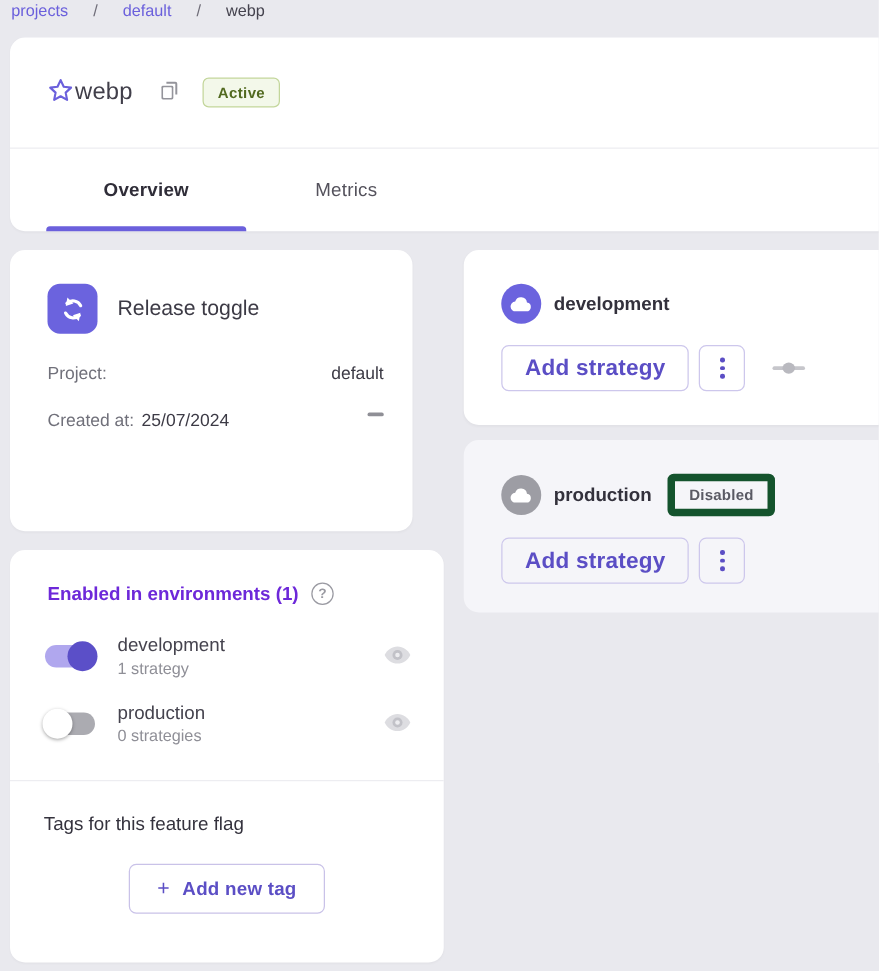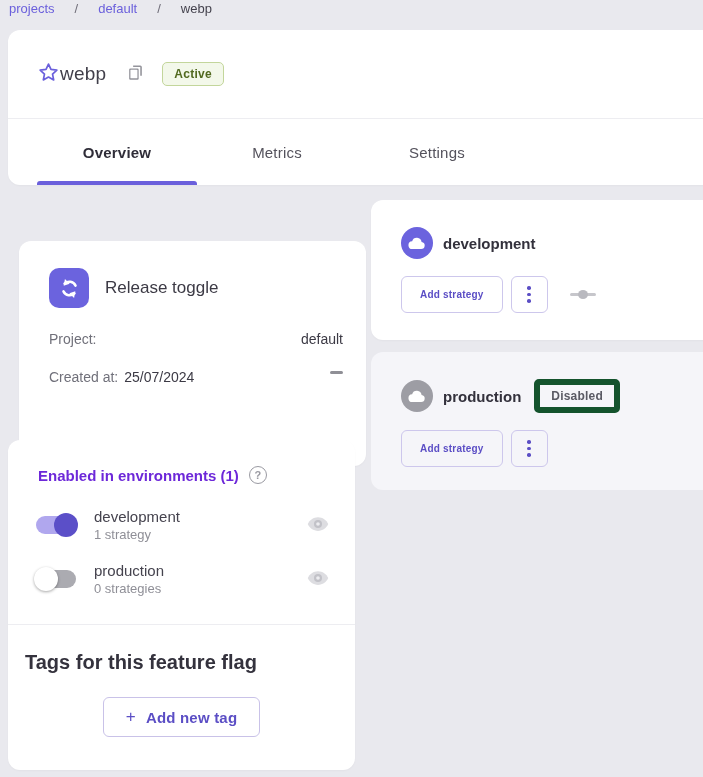--- a/index.html
+++ b/index.html
@@ -22,21 +22,21 @@
   .header-divider{height:1px;background:#ededf1;}
   .tabs{position:relative;display:flex;height:66px;padding-left:29px;}
   .tab{width:160px;display:flex;align-items:center;justify-content:center;font-size:15px;color:#54525c;background:transparent;border:none;cursor:pointer;letter-spacing:.2px;}
   .tab.active{color:#2f2d38;font-weight:bold;}
   .tab-underline{position:absolute;bottom:0;left:29px;width:160px;height:4px;background:#6b60dc;border-radius:3px 3px 0 0;}
 
   
   .card{position:absolute;background:#fff;border-radius:12px;box-shadow:0 1px 2px rgba(0,0,0,0.03);}
 
   
-  .details-card{left:19px;top:200px;width:347px;height:225px;margin-top:41px;}
+  .details-card{left:8px;top:200px;width:322px;height:225px;}
   .details-inner{padding:27px 23px 0 30px;}
   .type-row{display:flex;align-items:center;}
   .type-icon{width:40px;height:40px;border-radius:10px;background:#6b63de;display:flex;align-items:center;justify-content:center;flex:0 0 auto;}
   .type-label{font-size:17px;color:#3c3a45;margin-left:16px;}
   .meta-row{display:flex;align-items:center;justify-content:space-between;margin-top:23px;}
   .meta-label{font-size:14px;color:#70707a;}
   .meta-value{font-size:14px;color:#3c3a45;}
   .desc-row{display:flex;align-items:center;justify-content:space-between;margin-top:18px;}
   .desc-text{font-size:14px;color:#4a4852;}
   .icon-btn{border:none;background:transparent;padding:0;cursor:pointer;display:flex;align-items:center;justify-content:center;}
@@ -53,38 +53,38 @@
   .toggle-row{display:flex;align-items:center;padding:0 26px 0 28px;margin-top:24px;}
   .toggle{position:relative;width:40px;height:18px;border-radius:9px;flex:0 0 auto;cursor:pointer;}
   .toggle.on{background:#b0a7ee;}
   .toggle.on .knob{position:absolute;right:-2px;top:-3px;width:24px;height:24px;border-radius:50%;background:#5b4fc8;}
   .toggle.off{background:#ababb1;}
   .toggle.off .knob{position:absolute;left:-2px;top:-3px;width:24px;height:24px;border-radius:50%;background:#fff;box-shadow:0 1px 3px rgba(0,0,0,0.35);}
   .toggle-texts{margin-left:18px;flex:1;}
   .toggle-name{font-size:15px;color:#45434e;}
   .toggle-sub{font-size:13px;color:#8f8f97;margin-top:2px;}
   .card-divider{height:1px;background:#ededf1;margin-top:28px;}
-  .tags-title{font-size:20px;font-weight:bold;color:#34323d;padding:0 17px;margin-top:26px;}
+  .tags-title{font-size:15px;font-weight:normal;color:#34323d;padding:0 27px;margin-top:26px;}
   .add-tag-wrap{display:flex;justify-content:center;margin-top:23px;}
   .add-tag-btn{display:flex;align-items:center;gap:10px;background:#fff;border:1px solid #c9c2e8;border-radius:6px;padding:9px 22px;color:#5b4ec5;font-size:15px;font-weight:bold;cursor:pointer;letter-spacing:.2px;}
   .plus-glyph{font-size:17px;font-weight:normal;}
 
   
   .env-panel{position:absolute;left:371px;right:-12px;border-radius:12px;}
   .env-panel.dev{top:200px;height:140px;background:#fff;box-shadow:0 1px 2px rgba(0,0,0,0.03);}
   .env-panel.prod{top:352px;height:138px;background:#f5f5f9;}
   .panel-inner{padding:27px 0 0 30px;}
   .panel-title-row{display:flex;align-items:center;}
   .cloud-circle{width:32px;height:32px;border-radius:50%;display:flex;align-items:center;justify-content:center;flex:0 0 auto;}
   .cloud-circle.purple{background:#6b63de;}
   .cloud-circle.gray{background:#9d9da4;}
   .panel-name{font-size:15px;font-weight:bold;color:#33313c;margin-left:10px;}
   .disabled-chip{margin-left:13px;font-size:12px;font-weight:bold;color:#5a5a64;border:6px solid #14532d;border-radius:5px;padding:4px 11px;background:transparent;letter-spacing:.2px;}
   .panel-actions{display:flex;align-items:center;margin-top:17px;}
-  .add-strategy-btn{background:transparent;border:1px solid #cdc7ec;border-radius:6px;color:#5b4ec5;font-size:10px;font-weight:bold;padding:0 18px;height:37px;cursor:pointer;letter-spacing:.2px;}
+  .add-strategy-btn{background:transparent;border:1px solid #cdc7ec;border-radius:6px;color:#5b4ec5;font-size:18px;font-weight:bold;padding:0 18px;height:37px;cursor:pointer;letter-spacing:.2px;}
   .kebab-btn{width:37px;height:37px;margin-left:8px;border:1px solid #cdc7ec;border-radius:6px;background:transparent;cursor:pointer;display:flex;flex-direction:column;align-items:center;justify-content:center;gap:3px;}
   .kebab-btn i{width:3.5px;height:3.5px;border-radius:50%;background:#5b4ec5;}
   .connector{position:relative;width:26px;height:3px;background:#c6c6cb;border-radius:2px;margin-left:22px;}
   .connector::after{content:"";position:absolute;left:8px;top:-3px;width:10px;height:9px;border-radius:50%;background:#b9b9bf;}
 </style>
 </head>
 <body>
 
 <div id="app">
 
@@ -114,21 +114,20 @@
             <rect x="5.6" y="8.6" width="8.8" height="10.8" rx="0.8" fill="#ffffff"></rect>
           </svg>
         </span>
       </button>
       <span class="status-badge">Active</span>
     </div>
     <div class="header-divider"></div>
     <div class="tabs">
       <button class="tab active">Overview</button>
       <button class="tab">Metrics</button>
-      <button class="tab">Settings</button>
       <div class="tab-underline"></div>
     </div>
   </section>
 
   <section class="card details-card">
     <div class="details-inner">
       <div class="type-row">
         <span class="type-icon">
           <svg width="25" height="25" viewBox="0 0 24 24">
             <g fill="none" stroke="#ffffff" stroke-width="2.4" stroke-linecap="round">

